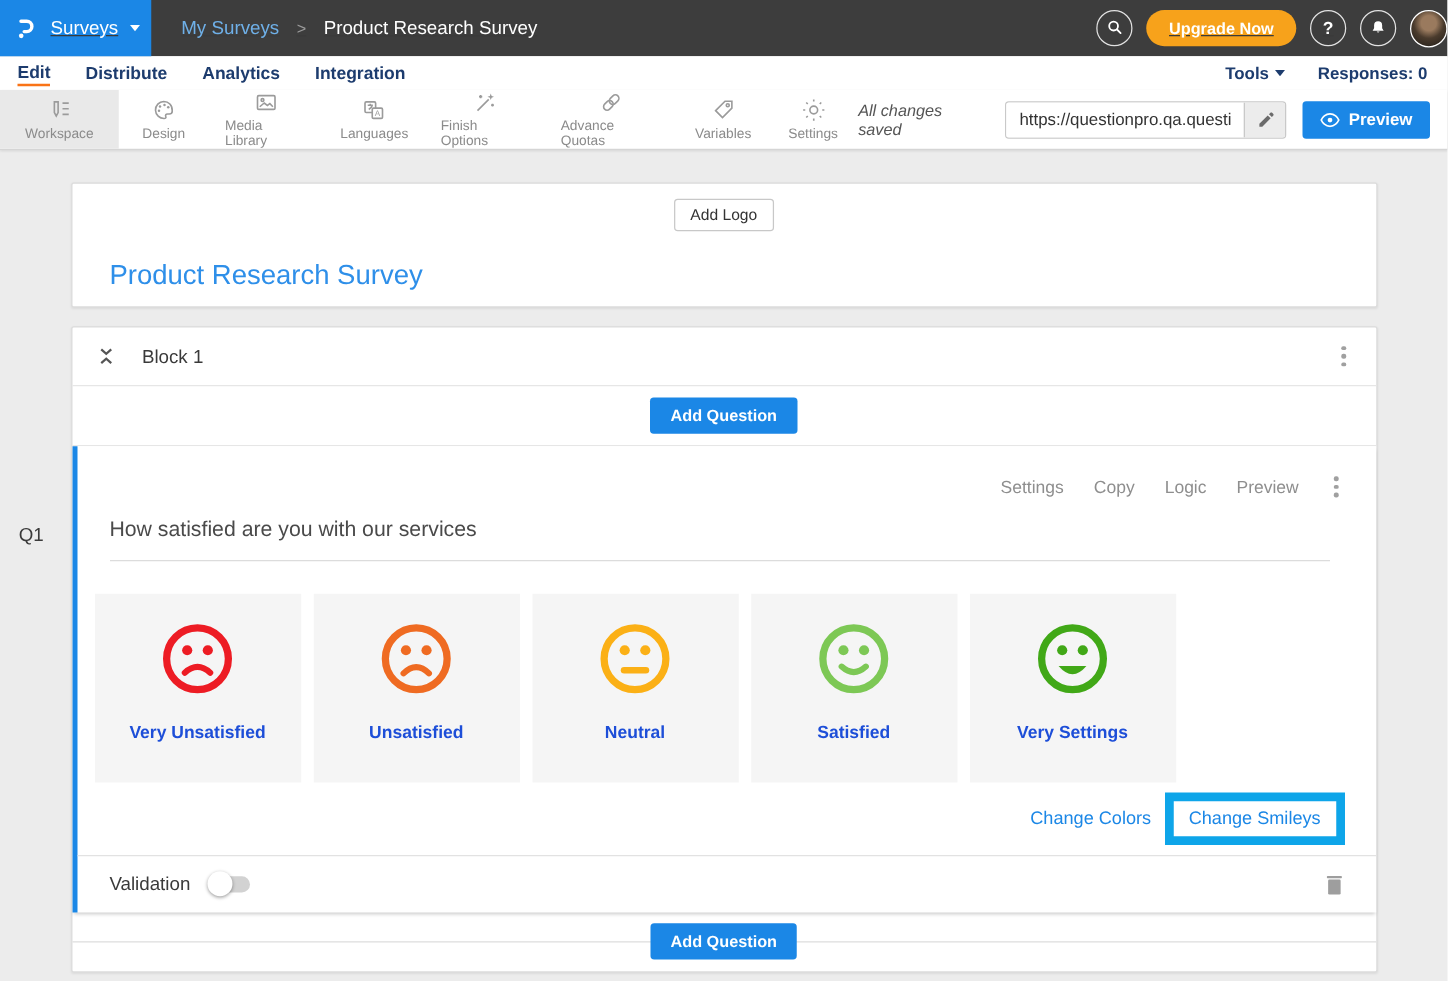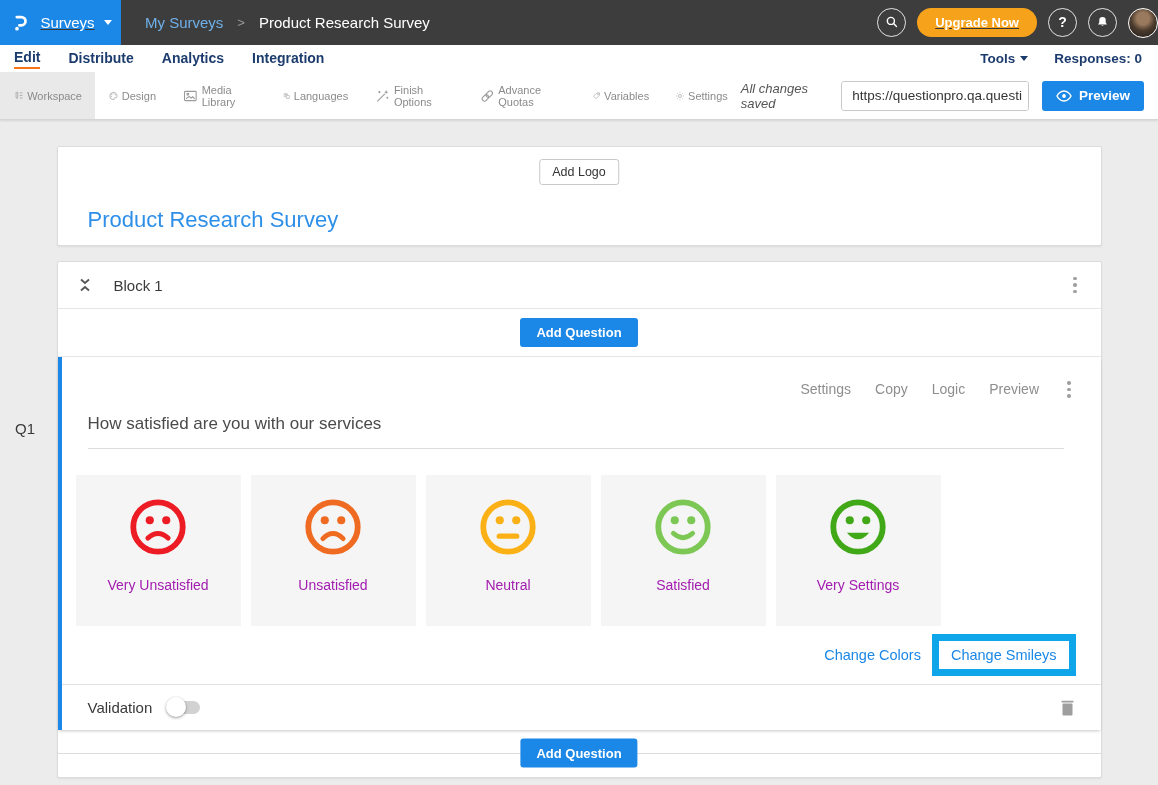--- a/index.html
+++ b/index.html
@@ -27,21 +27,21 @@
   
   .sub-nav { height:27px; background:#fff; display:flex; align-items:center; padding:0 14px; }
   .nav-tab { font-size:14px; font-weight:700; color:#1d3c6e; margin-right:28px; cursor:pointer; padding-bottom:2px; }
   .nav-tab.active { border-bottom:2px solid #f97316; }
   .sub-nav-right { margin-left:auto; display:flex; align-items:center; gap:26px; padding-right:2px; }
   .tools-item { font-size:13.5px; font-weight:600; color:#1d3c6e; display:flex; align-items:center; gap:5px; cursor:pointer; }
   .tools-item .caret-down { border-top-color:#1d3c6e; }
   .responses { font-size:13.5px; font-weight:600; color:#1d3c6e; }
   
   .toolbar { height:48px; background:#fff; border-bottom:1px solid #d5d5d5; box-shadow:0 1px 2px rgba(0,0,0,.10); display:flex; align-items:stretch; position:relative; z-index:2; }
-  .tool-item { display:flex; flex-direction:row; align-items:center; justify-content:center; gap:3px; padding:0 13px; min-width:72px; color:#8b8b8b; font-size:11px; cursor:pointer; }
+  .tool-item { display:flex; flex-direction:column; align-items:center; justify-content:center; gap:3px; padding:0 13px; min-width:72px; color:#8b8b8b; font-size:11px; cursor:pointer; }
   .tool-item.active { background:#e9e9e9; min-width:95px; }
   .tool-item svg { stroke:#9b9b9b; }
   .toolbar-right { margin-left:auto; display:flex; align-items:center; gap:13px; padding-right:14px; }
   .saved-text { font-style:italic; color:#555; font-size:13px; }
   .url-box { display:flex; align-items:center; height:30px; border:1px solid #c9c9c9; border-radius:3px; overflow:hidden; background:#fff; }
   .url-input { width:190px; border:none; outline:none; height:100%; padding:0 10px; font-size:13.5px; color:#333; font-family:inherit; background:#fff; }
   .pencil-btn { width:34px; height:100%; background:#ececec; border:none; border-left:1px solid #c9c9c9; display:flex; align-items:center; justify-content:center; cursor:pointer; }
   .preview-btn { height:30px; padding:0 14px; background:#1b87e6; border:none; border-radius:3px; color:#fff; font-weight:bold; font-size:13.5px; font-family:inherit; display:flex; align-items:center; gap:7px; cursor:pointer; }
   
   .canvas { padding-top:26px; }
@@ -58,21 +58,21 @@
   .add-q-row { height:48px; display:flex; align-items:center; justify-content:center; border-bottom:1px solid #e6e6e6; }
   .add-q-btn { background:#1b87e6; color:#fff; border:none; border-radius:3px; font-weight:700; font-size:13px; padding:7px 16px; font-family:inherit; cursor:pointer; }
   
   .question-wrap { border-left:4px solid #1b87e6; background:#fff; box-shadow:0 2px 3px -1px rgba(0,0,0,.22); position:relative; }
   .q-actions { display:flex; justify-content:flex-end; align-items:center; gap:24px; padding:20px 26px 0 30px; color:#8e8e8e; font-size:14px; }
   .q-action { cursor:pointer; }
   .q-text { margin:12px 37px 0 26px; font-size:17px; font-weight:500; color:#4a4a4a; padding-bottom:14px; border-bottom:1px solid #dcdcdc; cursor:text; }
   .smiley-row { display:flex; gap:10px; margin:26px 0 0 14px; }
   .smiley-cell { width:165px; height:151px; background:#f5f5f5; display:flex; flex-direction:column; align-items:center; cursor:pointer; }
   .smiley-cell svg { margin-top:21px; }
-  .smiley-label { margin-top:19px; font-size:14px; color:#a21caf; }
+  .smiley-label { margin-top:19px; font-size:14px; color:#1d4ed8;font-weight:bold; }
   .change-links { height:58px; display:flex; align-items:center; justify-content:flex-end; padding-right:25px; font-size:14.5px;text-align:center; }
   .change-link { color:#1b87e6; cursor:pointer; }
   .annotation-box { border:7px solid #0ea5e9; padding:6px 12px; margin-left:11px; display:inline-flex; }
   .validation-row { height:46px; border-top:1px solid #e2e2e2; display:flex; align-items:center; padding:0 26px 0 26px; }
   .validation-label { font-size:15px; color:#3a3a3a; }
   .toggle { position:relative; width:36px; height:20px; margin-left:14px; cursor:pointer; }
   .toggle .track { position:absolute; top:4px; left:2px; width:32px; height:13px; border-radius:7px; background:#d2d2d2; }
   .toggle .knob { position:absolute; top:0; left:0; width:20px; height:20px; border-radius:50%; background:#fff; box-shadow:0 1px 3px rgba(0,0,0,.4); }
   .trash-btn { margin-left:auto; background:none; border:none; cursor:pointer; display:flex; }
   

